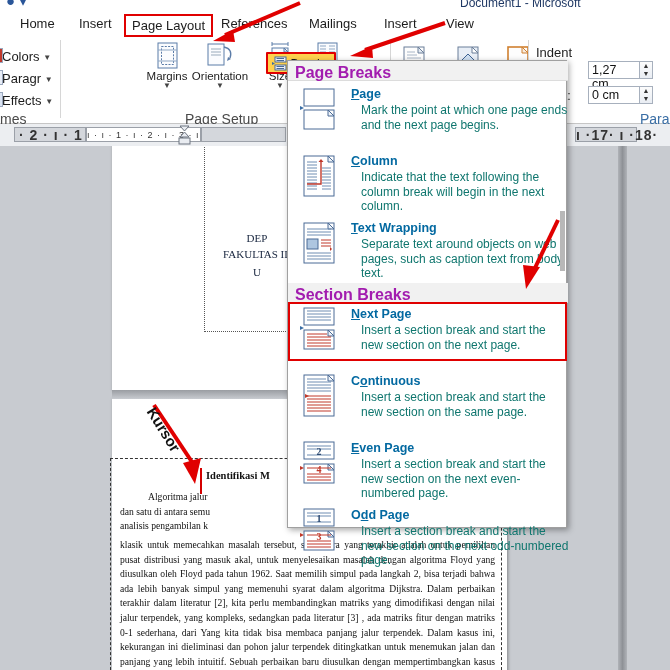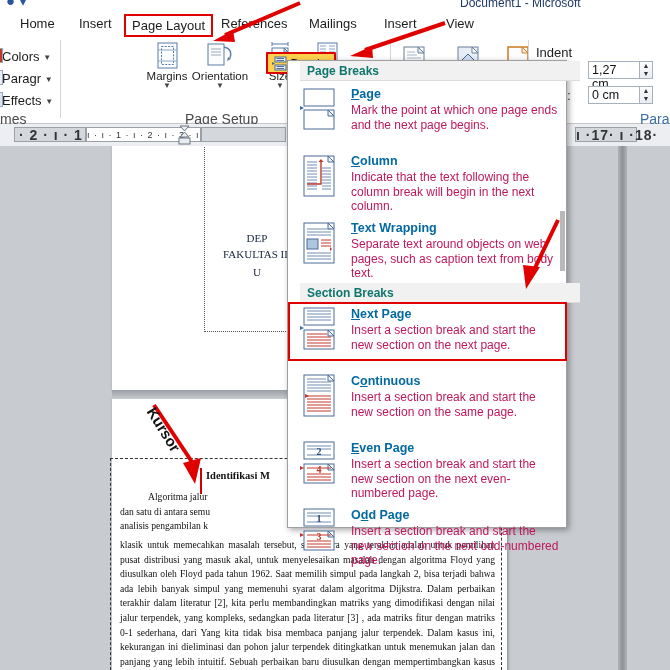--- a/index.html
+++ b/index.html
@@ -154,36 +154,36 @@
 
   
   #menu{
     position:absolute; left:287px; top:60px; width:280px; height:468px;
     background:#ffffff;
     border:1px solid #a0a0a0;
     box-shadow:2px 2px 6px rgba(0,0,0,.35);
     z-index:40;
   }
   .mheader{
-    position:absolute; left:12px; width:280px; height:20px;
+    position:absolute; left:0; width:280px; height:20px;
     background:#f1f1f1; border-bottom:1px solid #dcdcdc;
-    font-size:12px; font-weight:bold; color:#0f766e;
+    font-size:16px; font-weight:bold; color:#a21caf;
     padding:3px 0 0 7px;
   }
   .mitem{
     position:absolute; left:0; width:280px;
   }
   .mtitle{
     position:absolute; left:63px; font-size:12.5px; font-weight:bold; color:#0369a1;
     white-space:nowrap;
   }
   .mtitle u{ text-decoration:underline; }
   .mdesc{
-    position:absolute; left:63px; width:210px;
-    font-size:12px; color:#be185d; line-height:14.5px;
+    position:absolute; left:73px; width:210px;
+    font-size:12px; color:#0f766e; line-height:14.5px;
   }
   .micon{ position:absolute; left:12px; width:44px; height:44px; }
   .mhl{
     position:absolute; left:0; width:279px;
     border:2px solid #e00000;
   }
 
   
   #menuscroll{
     position:absolute; right:1px; top:150px; width:5px; height:60px;

